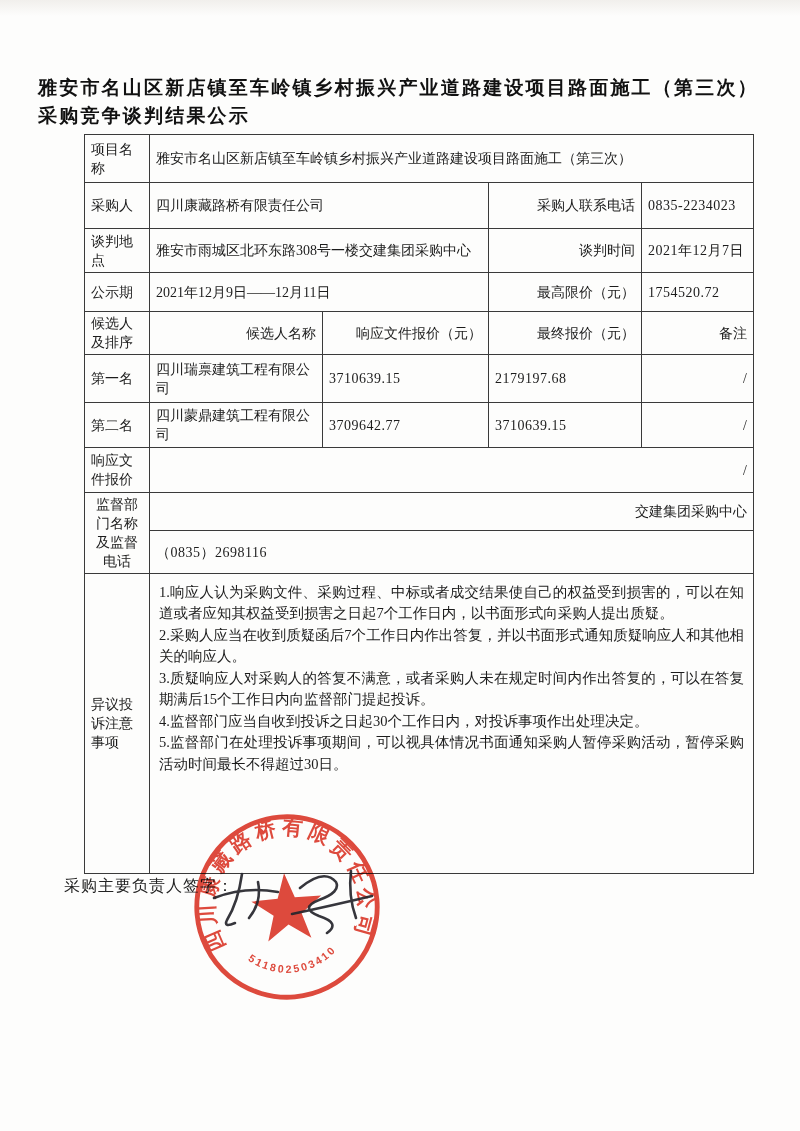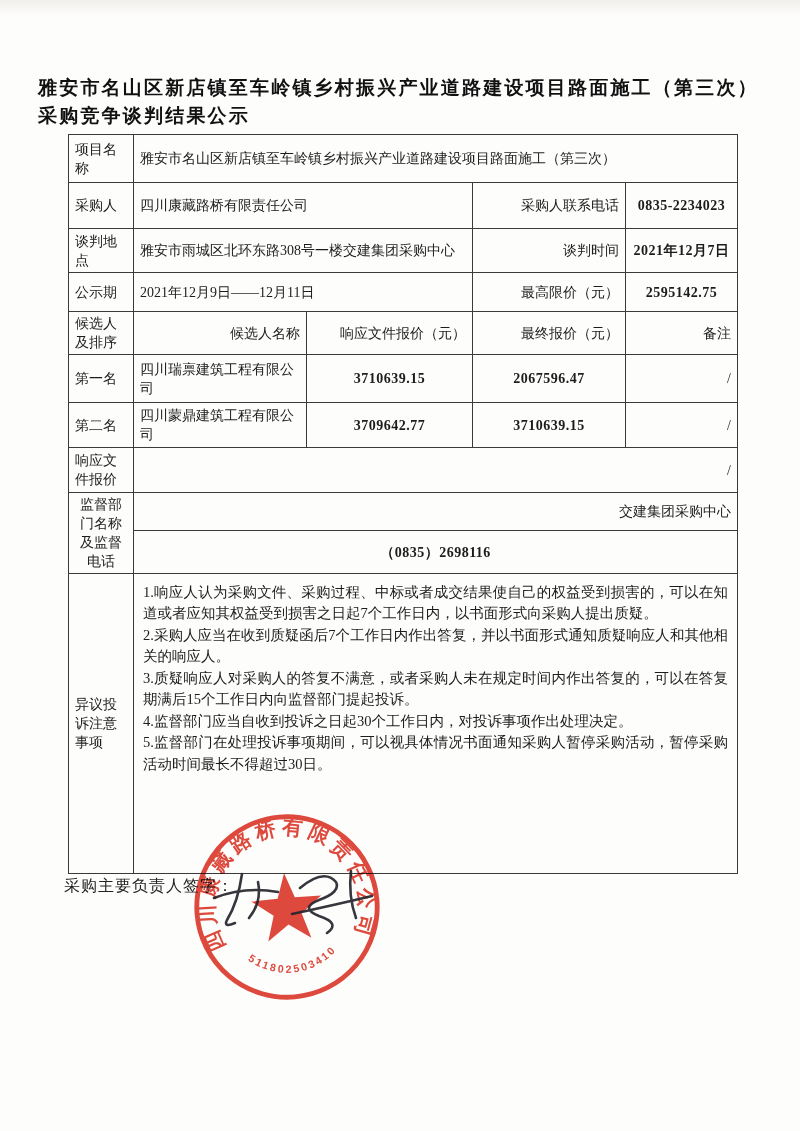--- a/index.html
+++ b/index.html
@@ -17,33 +17,33 @@
     position:absolute;top:0;left:0;width:100%;height:16px;
     background:linear-gradient(#f1efec,#fdfdfc);
   }
   .doc-title{
     position:absolute;top:74px;left:38px;width:724px;
     font-family:"Liberation Sans","DejaVu Sans",sans-serif;
     font-weight:700;font-size:19px;line-height:28px;
     letter-spacing:2.2px;color:#111;
   }
   table.main{
-    position:absolute;top:134px;left:68px;width:669px;
+    position:absolute;top:134px;left:84px;width:669px;
     border-collapse:collapse;table-layout:fixed;
   }
   table.main td{
     border:1.4px solid #3a3a3a;
     font-size:14px;line-height:19px;
     padding:2px 6px;vertical-align:middle;
     word-break:break-all;
   }
   td.lbl{padding:2px 3px;text-align:left;}
   td.lblc{padding:2px 2px;text-align:center;font-family:Liberation Serif, serif;}
   td.c{text-align:right;}
-  td.num{text-align:center;letter-spacing:0.5px;font-weight:bold;}
+  td.num{text-align:left;letter-spacing:0.5px;}
   .objection-cell{padding:4px 9px !important;}
   .objection-cell .item{
     text-align:justify;font-size:14.5px;line-height:21.5px;
   }
   .sign-row{
     position:absolute;top:876px;left:64px;
     font-size:16px;letter-spacing:1px;color:#222;
   }
   .seal{
     position:absolute;left:190px;top:808px;width:194px;height:198px;
@@ -86,34 +86,34 @@
       <tr style="height:44px">
         <td class="lbl">谈判地点</td>
         <td colspan="2">雅安市雨城区北环东路308号一楼交建集团采购中心</td>
         <td class="c">谈判时间</td>
         <td class="num">2021年12月7日</td>
       </tr>
       <tr style="height:39px">
         <td class="lbl">公示期</td>
         <td colspan="2">2021年12月9日——12月11日</td>
         <td class="c">最高限价（元）</td>
-        <td class="num">2595142.75</td>
+        <td class="num">1754520.72</td>
       </tr>
       <tr style="height:42px">
         <td class="lbl">候选人及排序</td>
         <td class="c">候选人名称</td>
         <td class="c">响应文件报价（元）</td>
         <td class="c">最终报价（元）</td>
         <td class="c">备注</td>
       </tr>
       <tr style="height:48px">
         <td class="lbl">第一名</td>
         <td>四川瑞禀建筑工程有限公司</td>
         <td class="num">3710639.15</td>
-        <td class="num">2067596.47</td>
+        <td class="num">2179197.68</td>
         <td class="c">/</td>
       </tr>
       <tr style="height:45px">
         <td class="lbl">第二名</td>
         <td>四川蒙鼎建筑工程有限公司</td>
         <td class="num">3709642.77</td>
         <td class="num">3710639.15</td>
         <td class="c">/</td>
       </tr>
       <tr style="height:45px">

